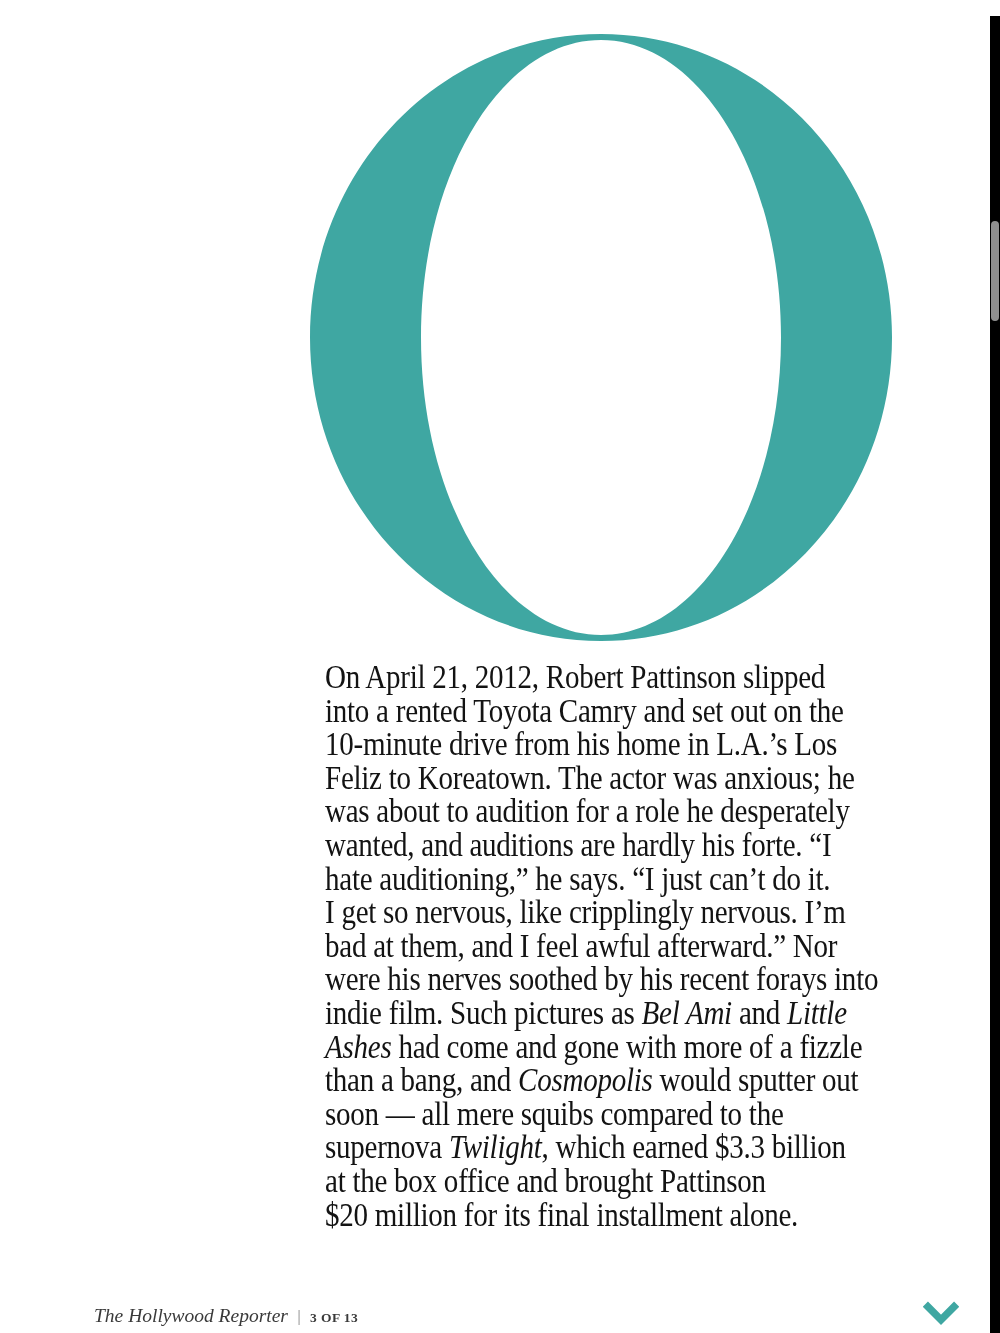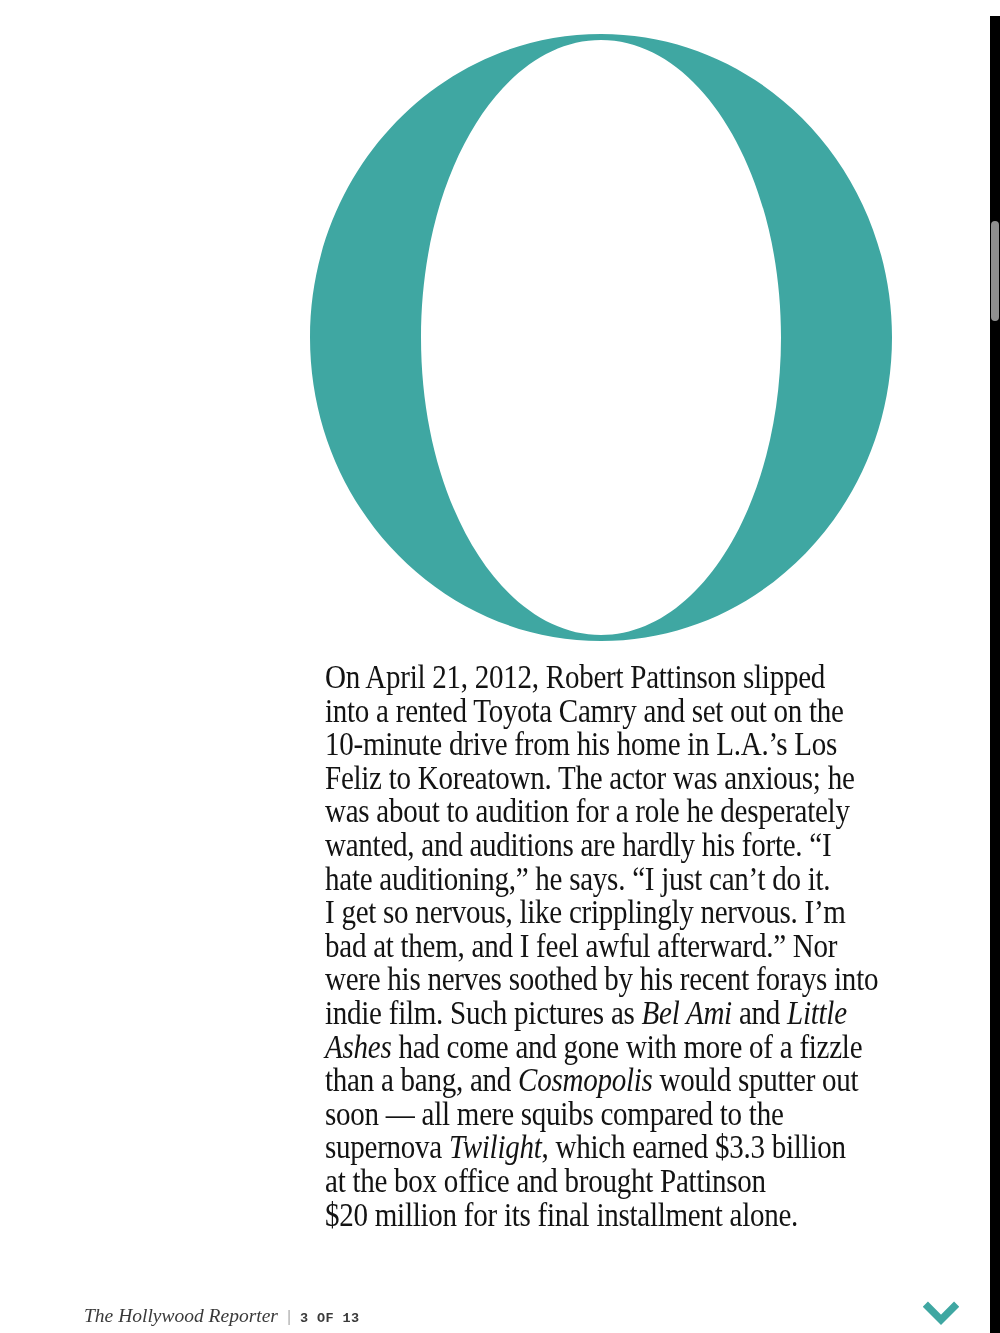--- a/index.html
+++ b/index.html
@@ -37,39 +37,39 @@
     color: var(--ink);
     font-size: 33px;
     line-height: 33.6px;
     letter-spacing: -0.3px;
   }
   .article .line { white-space: nowrap; }
   .article .it { font-style: italic; }
 
   .footer {
     position: absolute;
-    left: 84px; top: 1289px;
+    left: 94px; top: 1289px;
     display: flex;
     align-items: baseline;
     gap: 9px;
     color: var(--footer-ink);
   }
   .footer .pub {
     font-family: "Liberation Serif", serif;
     font-style: italic;
     font-size: 19.5px;
   }
   .footer .sep {
     font-family: "Liberation Sans", sans-serif;
     font-weight: 300;
     font-size: 16px;
     color: var(--sep);
   }
   .footer .pageno {
-    font-family: Liberation Mono, monospace;
+    font-family: Liberation Serif, serif;
     font-weight: bold;
     font-size: 13.5px;
     letter-spacing: 0.4px;
   }
 
   .next-btn {
     position: absolute;
     left: 921px; top: 1282px;
     width: 40px; height: 30px;
     background: transparent;

